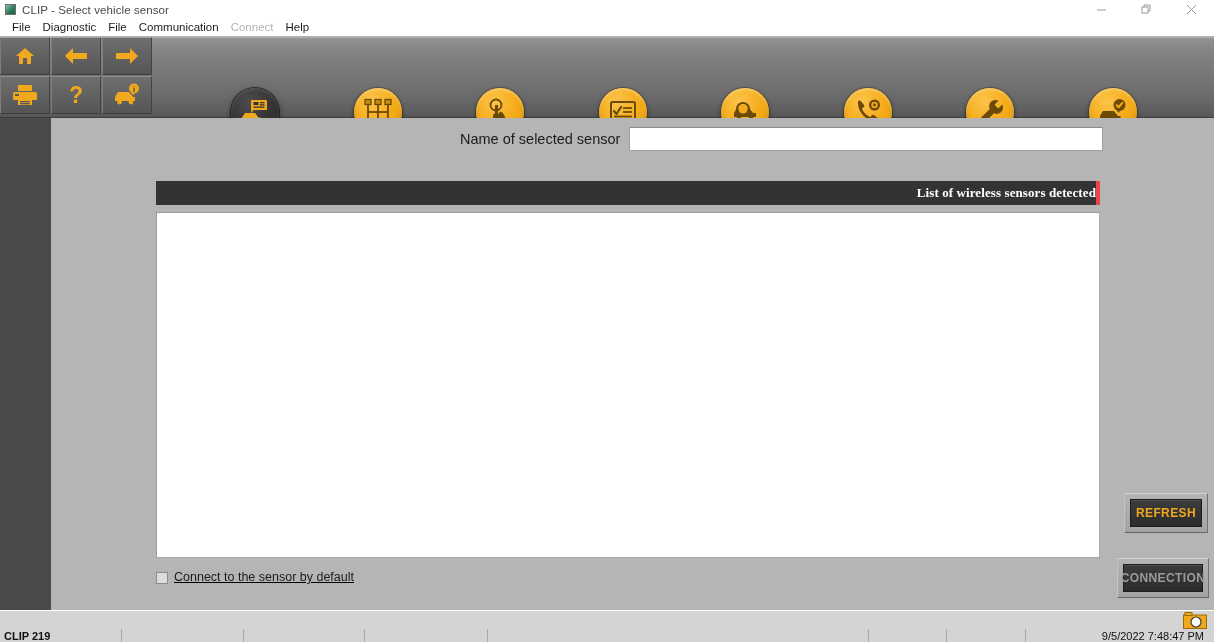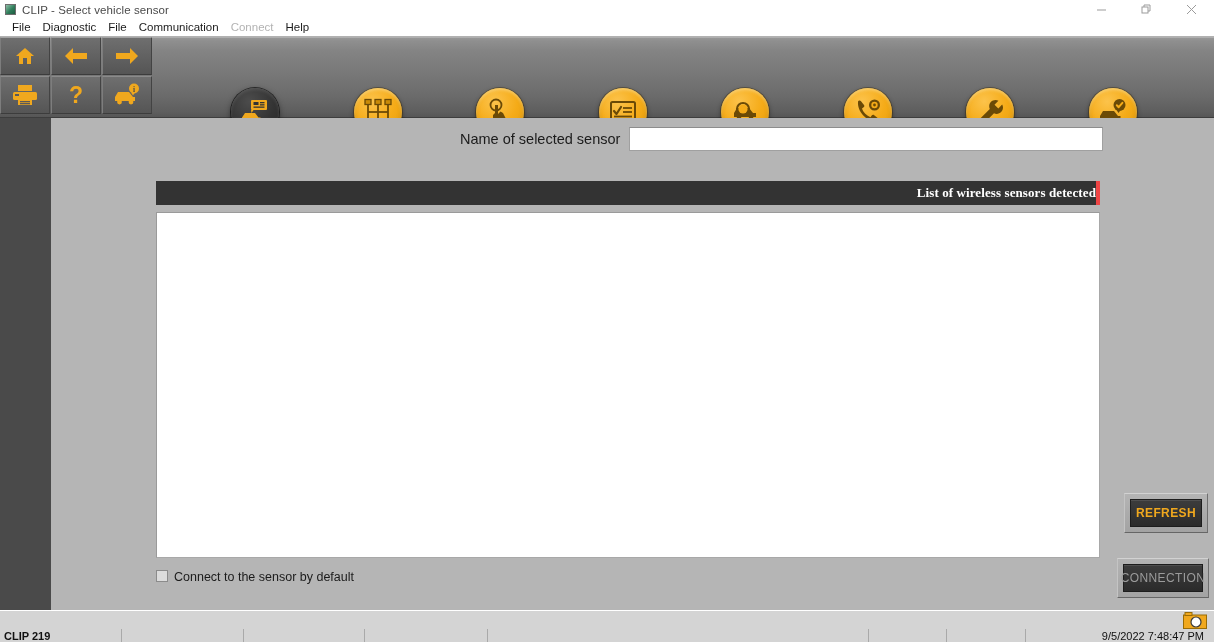--- a/index.html
+++ b/index.html
@@ -202,21 +202,22 @@
     border-top-color: #9a9a9a;
     border-left-color: #9a9a9a;
     overflow: hidden;
   }
   .list-box ul { list-style: none; }
 
   .cb-row {
     position: absolute;
     left: 105px; top: 452px;
     display: flex;
-    align-items: flex-start;
+    align-items: flex-end;
+    text-decoration: underline;
   }
   .cb-box {
     width: 12px; height: 12px;
     background: #dcdcdc;
     border: 1px solid #8b8b8b;
     margin-right: 6px;
     flex: none;
   }
   .cb-label {
     font-size: 12.5px;
@@ -239,21 +240,21 @@
     width: 100%; height: 100%;
     background: linear-gradient(180deg,#3c3c3c 0%, #343434 50%, #2b2b2b 100%);
     border: 1px solid #1d1d1d;
     box-shadow: inset 0 1px 0 rgba(255,255,255,.10);
     display: flex; align-items: center; justify-content: center;
     font-size: 12px;
     font-weight: bold;
     letter-spacing: .4px;
   }
   .abtn.primary .abtn-face { color: #f0a81e; }
-  .abtn.disabled .abtn-face { color: #9b9b9b; font-weight: normal; }
+  .abtn.disabled .abtn-face { color: #9b9b9b; font-weight: bold; }
 
   #btn-refresh { left: 1073px; top: 375px; }
   #btn-connection { left: 1066px; top: 440px; width: 92px; }
 
   
   .bottom-strip {
     position: absolute;
     left: 0; top: 610px;
     width: 1214px; height: 19px;
     background: #d4d4d4;

